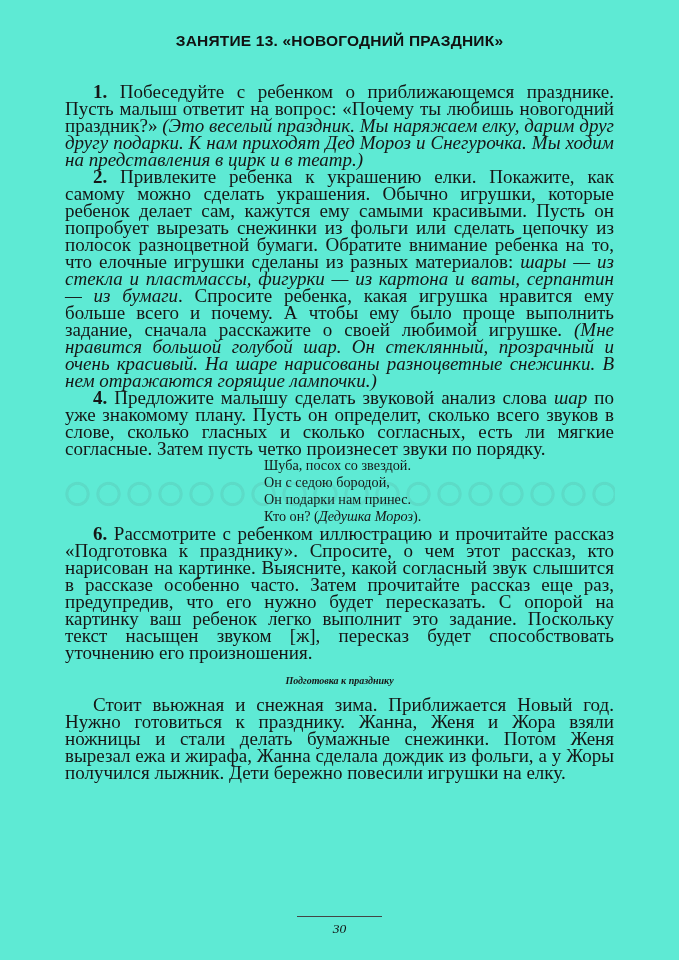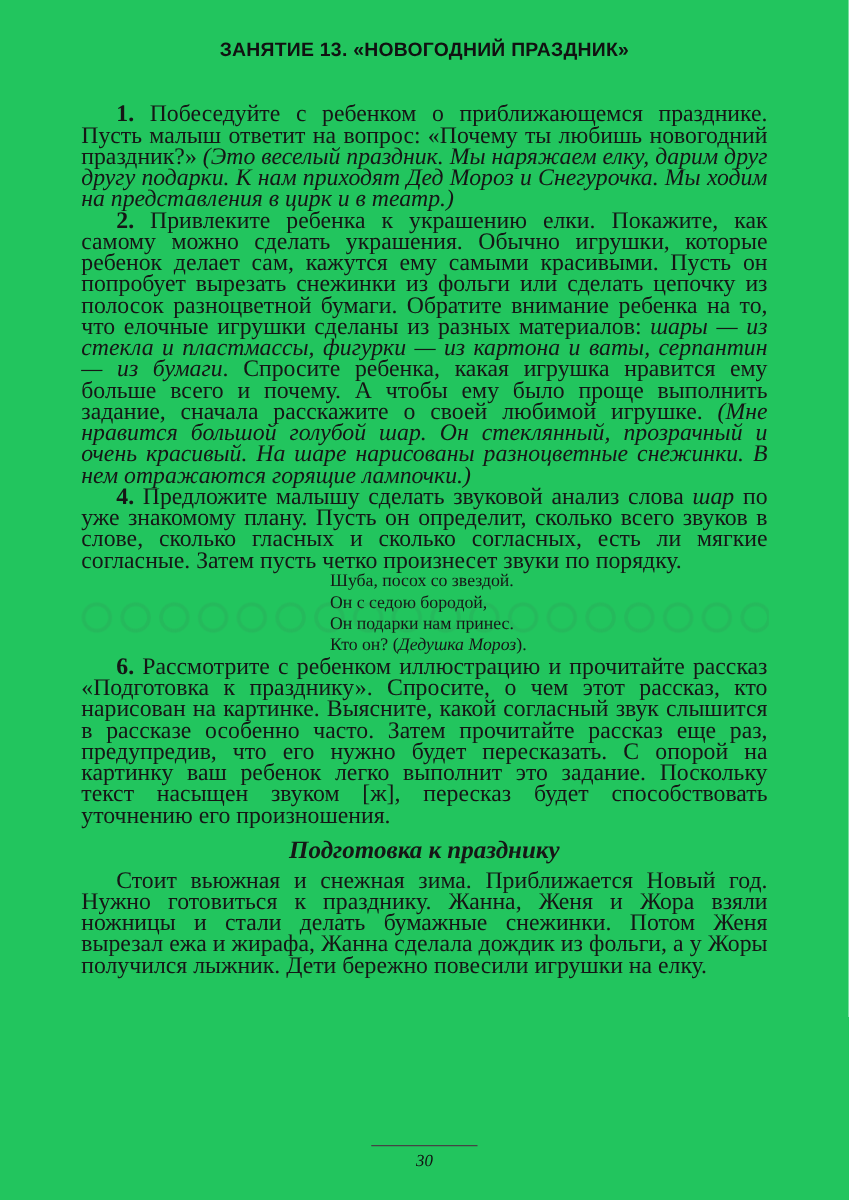--- a/index.html
+++ b/index.html
@@ -6,21 +6,21 @@
     margin: 0;
     padding: 0;
     background: #ffffff;
   }
   .page {
     position: relative;
     width: 679px;
     height: 960px;
     box-sizing: border-box;
     padding: 30px 65px 0 65px;
-    background: #22c55e;
+    background: #5eead4;
     color: #161616;
     font-family: "Liberation Serif", serif;
     overflow: hidden;
   }
   .lesson-title {
     text-align: center;
     font-family: "Liberation Sans", sans-serif;
     font-weight: 700;
     font-size: 15.5px;
     line-height: 18px;
@@ -40,21 +40,21 @@
   .riddle {
     margin: 0 0 0 199px;
     font-size: 14.2px;
     line-height: 17px;
   }
   .riddle-line { white-space: nowrap; }
   .story-heading {
     text-align: center;
     font-weight: bold;
     font-style: italic;
-    font-size: 20px;
+    font-size: 10px;
     line-height: 17px;
     margin: 11px 0 7px 0;
   }
   .watermark {
     position: absolute;
     left: 62px;
     top: 479px;
     width: 553px;
     height: 30px;
     pointer-events: none;

